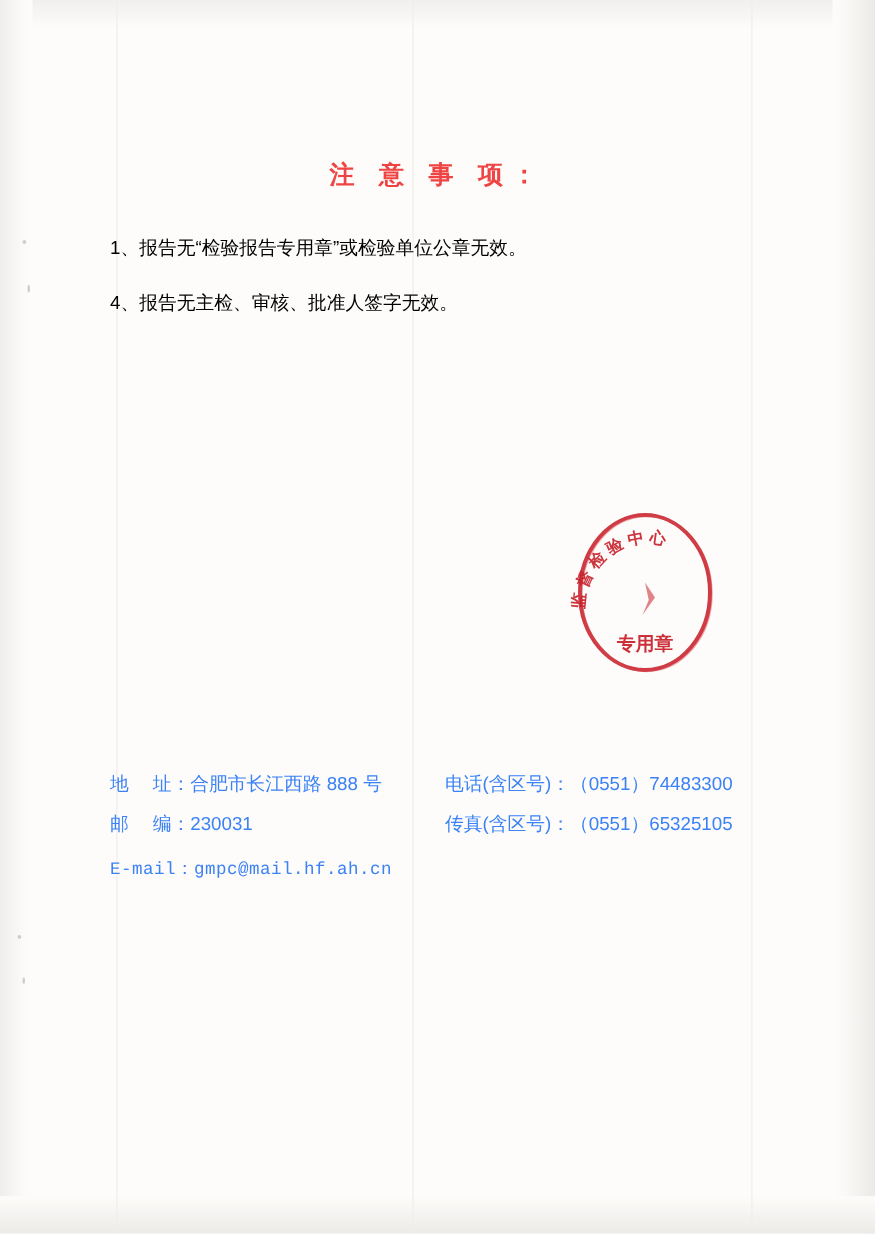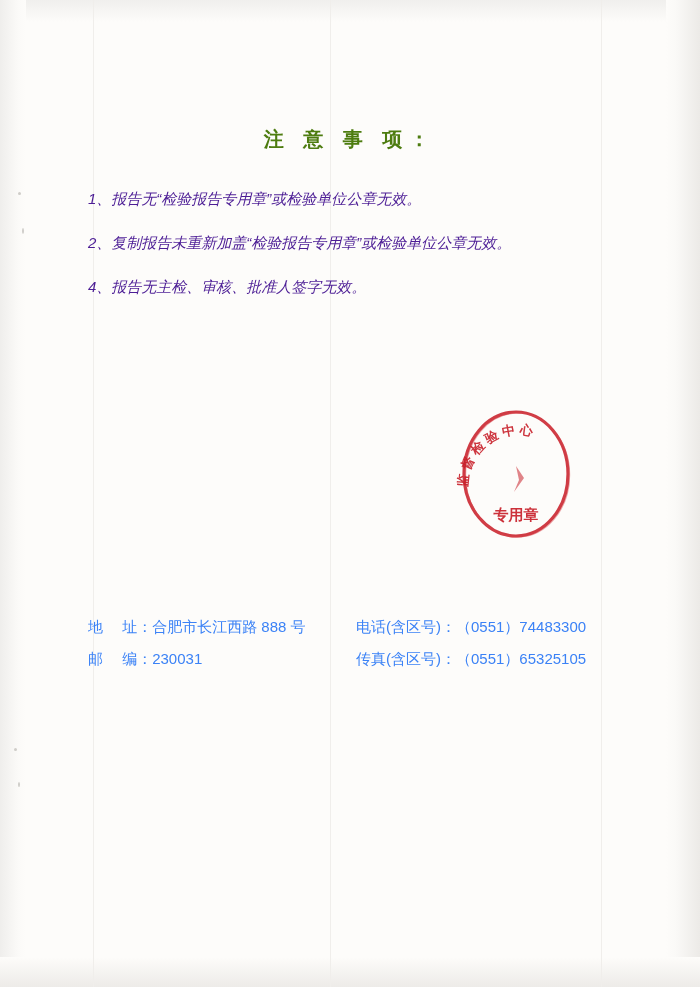--- a/index.html
+++ b/index.html
@@ -76,38 +76,37 @@
   .notice-title {
     position: absolute;
     left: 0;
     top: 126px;
     width: 700px;
     text-align: center;
     font-family: "Liberation Sans", "DejaVu Sans", sans-serif;
     font-weight: bold;
     font-size: 20px;
     letter-spacing: 7px;
-    color: #4d7c0f;
+    color: #ef4444;
   }
 
   
   .notice-list {
     position: absolute;
     left: 88px;
     top: 188px;
     width: 540px;
   }
   .notice-item {
     font-family: "Liberation Sans", "DejaVu Sans", sans-serif;
     font-size: 15px;
-    color: #4c1d95;
+    color: #000000;
     line-height: 22px;
     margin-bottom: 22px;
     white-space: nowrap;
-    font-style: italic;
   }
 
   
   .seal {
     position: absolute;
     left: 452px;
     top: 400px;
     width: 128px;
     height: 148px;
     pointer-events: none;
@@ -164,21 +163,20 @@
 
   <div class="speck" style="left:18px; top:192px; width:3px; height:3px;"></div>
   <div class="speck" style="left:22px; top:228px; width:2px; height:6px;"></div>
   <div class="speck" style="left:14px; top:748px; width:3px; height:3px;"></div>
   <div class="speck" style="left:18px; top:782px; width:2px; height:5px;"></div>
 
   <div class="notice-title">注  意  事  项：</div>
 
   <div class="notice-list">
     <div class="notice-item">1、报告无“检验报告专用章”或检验单位公章无效。</div>
-    <div class="notice-item">2、复制报告未重新加盖“检验报告专用章”或检验单位公章无效。</div>
     <div class="notice-item">4、报告无主检、审核、批准人签字无效。</div>
   </div>
 
   <div class="seal">
     <svg width="128" height="148" viewBox="0 0 128 148" xmlns="http://www.w3.org/2000/svg">
       <defs>
         <path id="arcpath" d="M 16 96 A 52 52 0 0 1 112 60" fill="none"></path>
       </defs>
 
       <ellipse cx="64" cy="74" rx="52" ry="62" fill="none" stroke="#c8202a" stroke-width="3.2" opacity="0.88"></ellipse>
@@ -196,15 +194,18 @@
 
   <div class="contact">
     <div class="contact-row">
       <span class="contact-label">地　 址：</span><span>合肥市长江西路 888 号</span>
       <span class="contact-col2"><span>电话(含区号)：</span><span>（0551）74483300</span></span>
     </div>
     <div class="contact-row">
       <span class="contact-label">邮　 编：</span><span>230031</span>
       <span class="contact-col2"><span>传真(含区号)：</span><span>（0551）65325105</span></span>
     </div>
+    <div class="email-row">
+      <span class="email-label">E-mail：</span><span>gmpc@mail.hf.ah.cn</span>
+    </div>
   </div>
 
 </div>
 
 </body></html>

